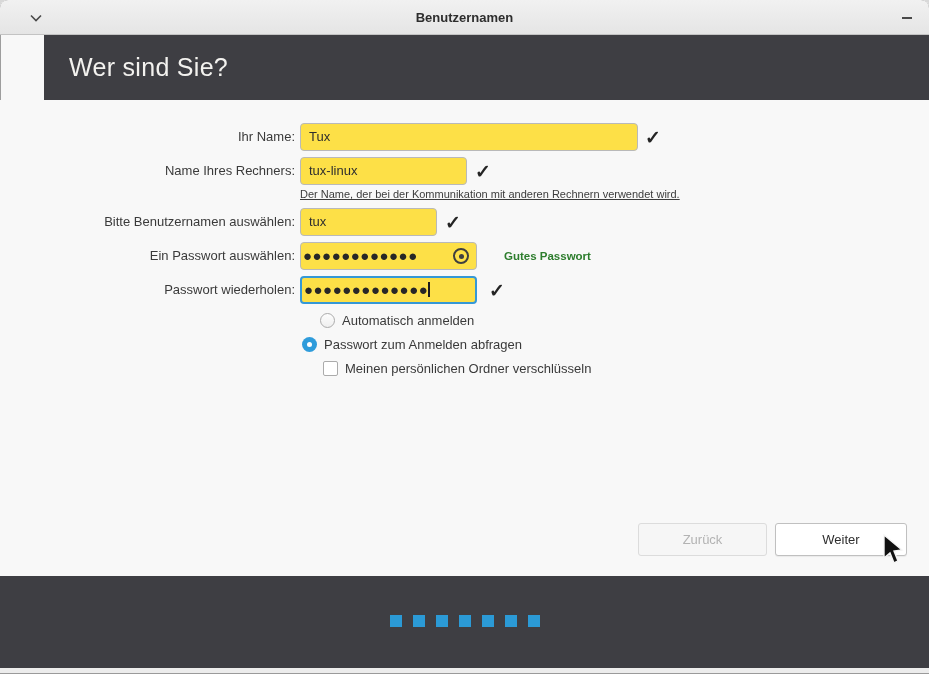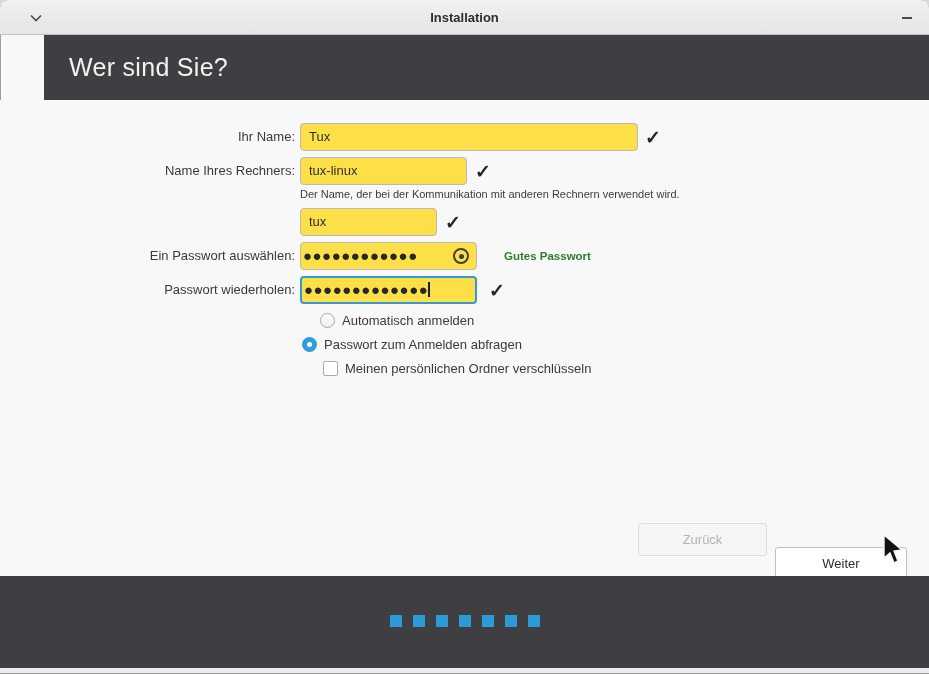--- a/index.html
+++ b/index.html
@@ -44,40 +44,40 @@
     font-size:13px; color:#2e2e2e; line-height:26px; padding-left:8px;
     overflow:hidden; white-space:nowrap;
   }
   .tinput.focused{ border:2px solid #3598d6; line-height:24px; }
   .dots{ font-size:15px; letter-spacing:0.5px; color:#272727; display:inline-block; margin-left:-6px; }
   .caret{ display:inline-block; width:2px; height:15px; background:#1d1d1d; vertical-align:-2px; }
   .check{
     position:absolute; width:20px; height:28px; display:flex; align-items:center; justify-content:center;
     font-size:19px; font-weight:bold; color:#252525;
   }
-  .helper{ position:absolute; font-size:11px; color:#3c3c3c; }
+  .helper{ position:absolute; font-size:11px; color:#3c3c3c;text-decoration:underline; }
   .strength{ position:absolute; font-size:11.5px; font-weight:bold; color:#2d7d2d; line-height:28px;margin-left:20px; }
   .eye{
     position:absolute; right:7px; top:5px; width:16px; height:16px;
     border:2px solid #3f3f3f; border-radius:50%;
   }
   .eye::after{ content:""; position:absolute; left:3.5px; top:3.5px; width:5px; height:5px; background:#3f3f3f; border-radius:50%; }
   
   .opt-row{ position:absolute; display:flex; align-items:center; gap:7px; font-size:13px; color:#3a3a3a; }
   .radio{ width:15px; height:15px; border-radius:50%; border:1px solid #ababab; background:linear-gradient(#fdfdfd,#efefef); flex:0 0 auto; }
   .radio.selected{ border:none; background:#2f9cdb; position:relative; }
   .radio.selected::after{ content:""; position:absolute; left:5px; top:5px; width:5px; height:5px; border-radius:50%; background:#fff; }
   .checkbox{ width:15px; height:15px; border:1px solid #ababab; border-radius:2px; background:#fff; flex:0 0 auto; }
   
   .btn{
     position:absolute; height:33px; border-radius:3px; font-size:13px;
     display:flex; align-items:center; justify-content:center;
   }
   .btn-back{ left:638px; top:423px; width:129px; background:#f6f6f6; border:1px solid #dcdcdc; color:#b3b3b3; }
-  .btn-next{ left:775px; top:423px; width:132px; background:#ffffff; border:1px solid #c0c0c0; color:#2e2e2e; box-shadow:0 1px 1px rgba(0,0,0,0.06);margin-top:24px; }
+  .btn-next{ left:775px; top:423px; width:132px; background:#ffffff; border:1px solid #c0c0c0; color:#2e2e2e; box-shadow:0 1px 1px rgba(0,0,0,0.06); }
   .cursor{ position:absolute; left:882px; top:434px; width:24px; height:32px; z-index:50; }
   
   .footer{
     position:absolute; top:576px; left:0; width:929px; height:92px; background:#3e3e43;
     display:flex; align-items:flex-start; justify-content:center;
   }
   .dots-row{ display:flex; gap:11px; margin-top:39px; }
   .sq{ width:12px; height:12px; }
   .bottom-strip{ position:absolute; top:668px; left:0; width:929px; height:6px; background:#ececec; border-bottom:1px solid #9a9a9a; }
 </style>
@@ -85,21 +85,21 @@
 <body>
 
 <div class="window">
 
   <div class="titlebar">
     <div class="shade-btn">
       <svg width="12" height="8" viewBox="0 0 12 8">
         <polyline points="1,1.5 6,6.5 11,1.5" fill="none" stroke="#4a4a4a" stroke-width="1.6"></polyline>
       </svg>
     </div>
-    <div class="titlebar-title">Installation</div>
+    <div class="titlebar-title">Benutzernamen</div>
     <div class="min-btn">
       <div class="min-glyph"></div>
     </div>
   </div>
 
   <div class="header">
     <div class="header-title">Wer sind Sie?</div>
   </div>
 
   <div class="content">
@@ -110,20 +110,21 @@
     </div>
     <div class="check" style="top:23px; left:643px">✓</div>
 
     <div class="flabel" style="top:57px">Name Ihres Rechners:</div>
     <div class="tinput" style="top:57px; left:300px; width:167px">
       <span>tux-linux</span>
     </div>
     <div class="check" style="top:57px; left:473px">✓</div>
     <div class="helper" style="top:88px; left:300px">Der Name, der bei der Kommunikation mit anderen Rechnern verwendet wird.</div>
 
+    <div class="flabel" style="top:108px">Bitte Benutzernamen auswählen:</div>
     <div class="tinput" style="top:108px; left:300px; width:137px">
       <span>tux</span>
     </div>
     <div class="check" style="top:108px; left:443px">✓</div>
 
     <div class="flabel" style="top:142px">Ein Passwort auswählen:</div>
     <div class="tinput" style="top:142px; left:300px; width:177px">
       <span class="dots">●●●●●●●●●●●●</span>
       <span class="eye"></span>
     </div>

